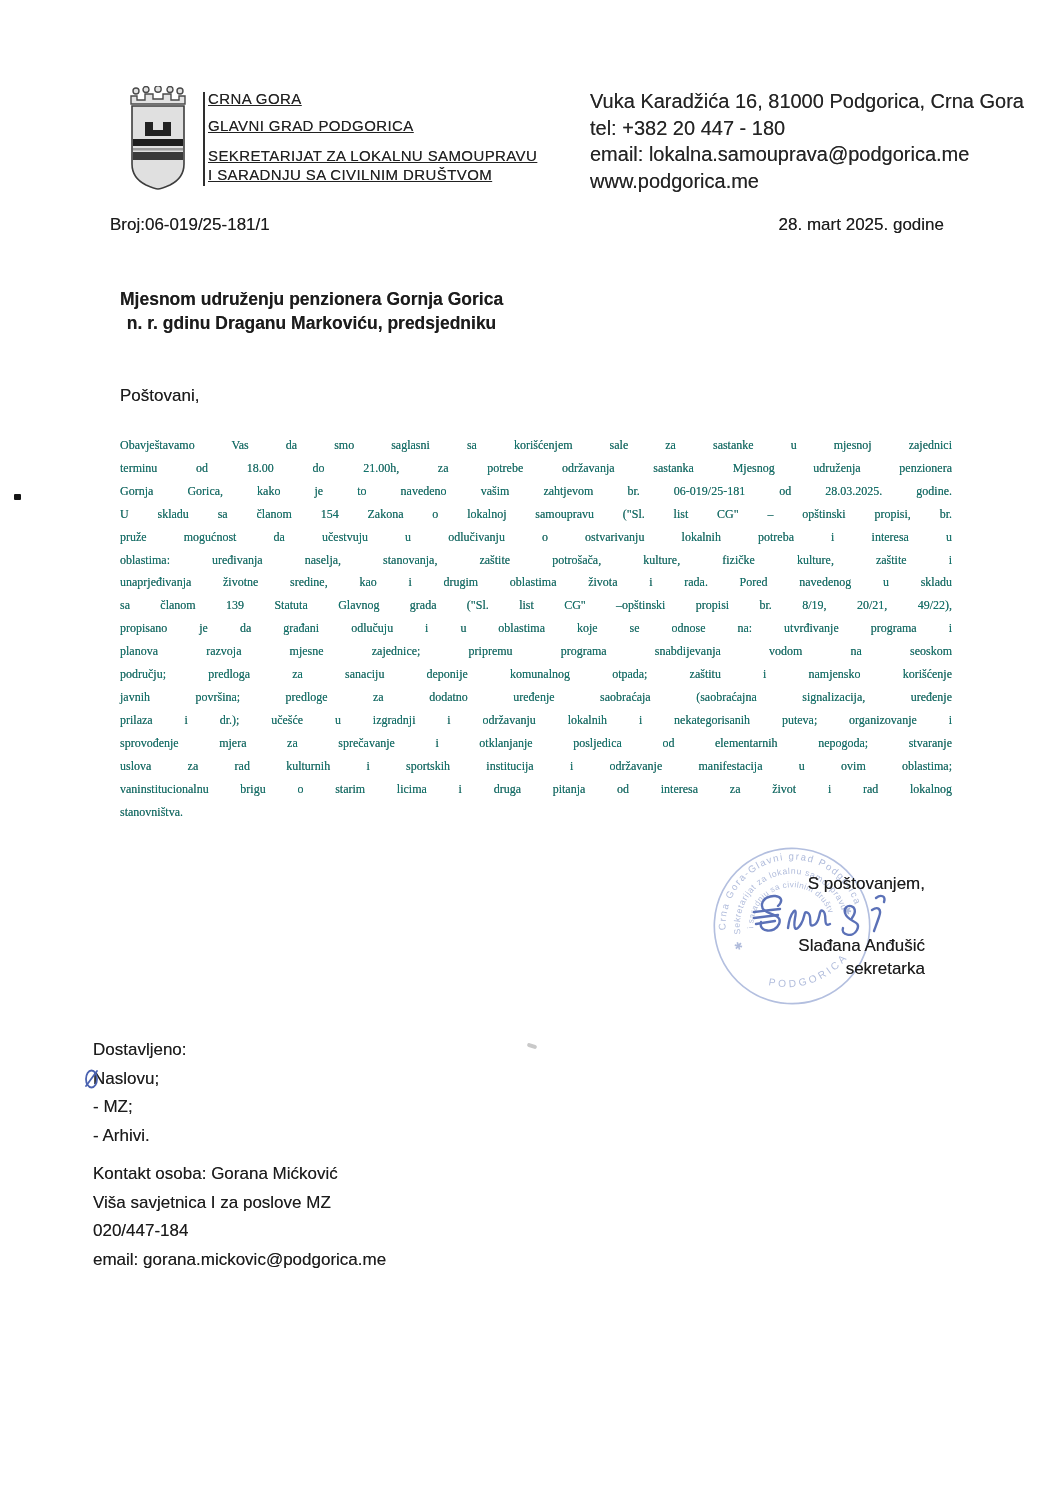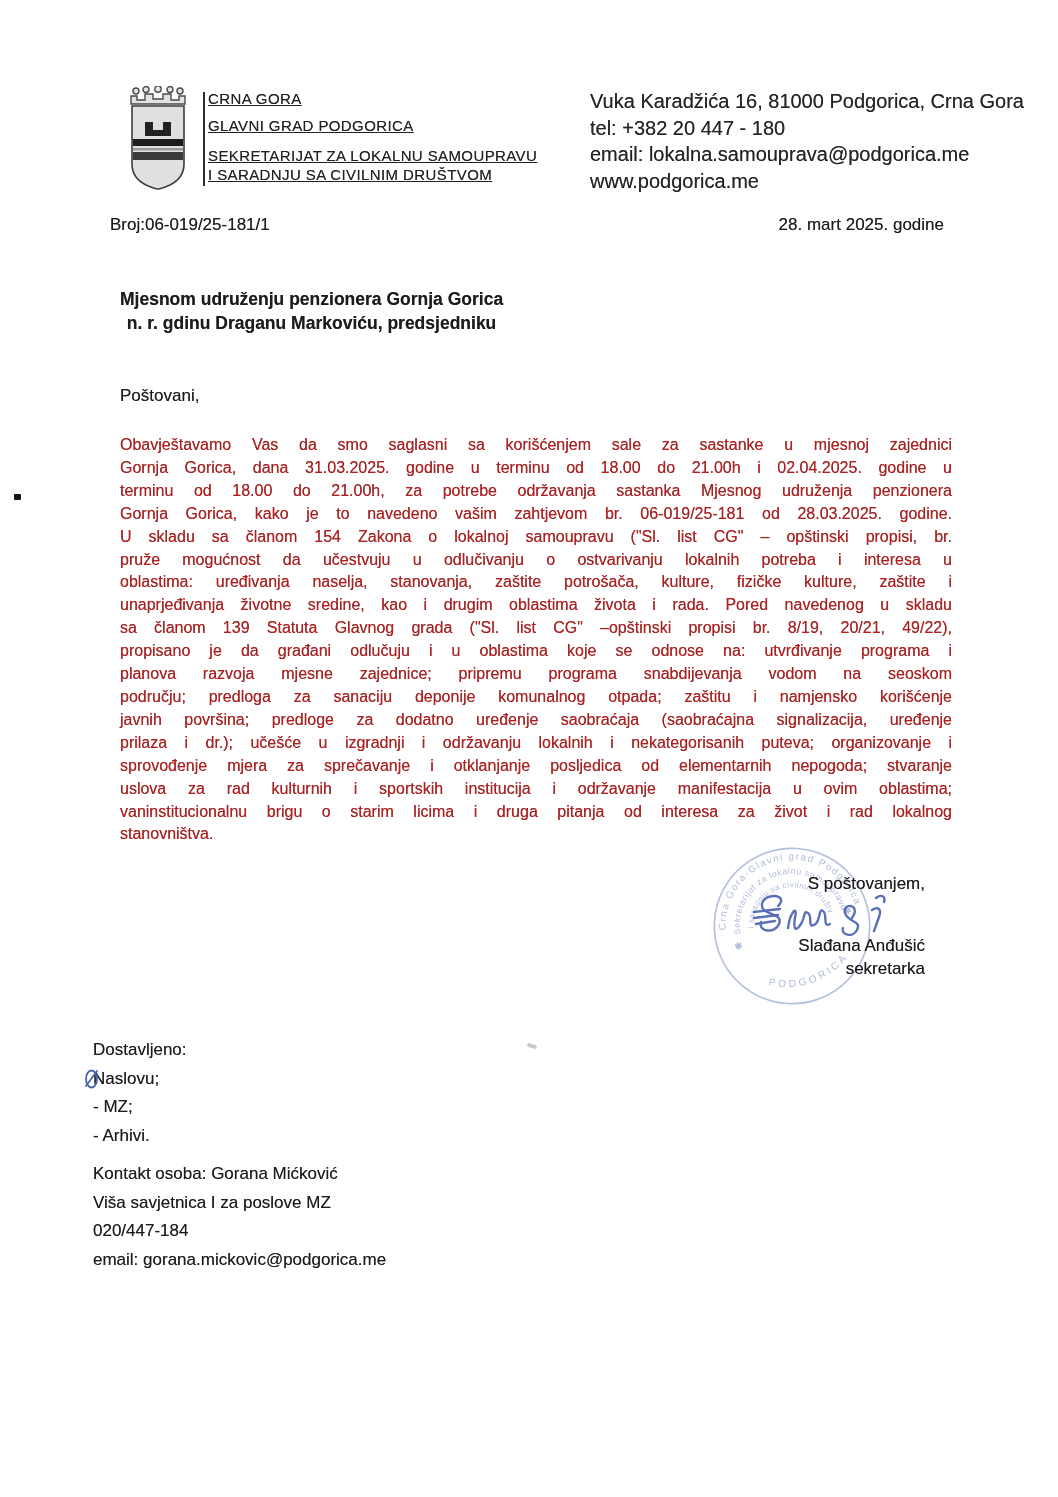--- a/index.html
+++ b/index.html
@@ -25,21 +25,21 @@
 
   
   .refrow { position:absolute; left:110px; top:215px; width:834px; display:flex; justify-content:space-between; font-size:17px; }
 
   
   .addressee { position:absolute; left:120px; top:288px; font-size:17.5px; font-weight:bold; line-height:23.5px;text-align:center; }
 
   .salutation { position:absolute; left:120px; top:386px; font-size:17px; }
 
   
-  .body { position:absolute; left:120px; top:434px; width:832px; font-size:16px; line-height:22.9px; color:#b91c1c; }
+  .body { position:absolute; left:120px; top:434px; width:832px; font-size:12px; line-height:22.9px; color:#0f766e;font-family:Liberation Serif, serif; }
   .body-line { text-align:justify; text-align-last:justify; }
   .body-line.last { text-align-last:left; }
 
   
   .signoff { position:absolute; left:740px; top:874px; width:185px; text-align:right; z-index:3; }
   .signoff .closing { font-size:17px; }
   .signoff .sig-svg { display:block; margin:-4px auto -10px; }
   .signoff .name { font-size:17px; }
   .signoff .title { font-size:17px; margin-top:3px; }
 
@@ -108,21 +108,20 @@
 
   <div class="addressee txt">
     <div>Mjesnom udruženju penzionera Gornja Gorica</div>
     <div>n. r. gdinu Draganu Markoviću, predsjedniku</div>
   </div>
 
   <div class="salutation txt">Poštovani,</div>
 
   <div class="body txt">
       <div class="body-line">Obavještavamo Vas da smo saglasni sa korišćenjem sale za sastanke u mjesnoj zajednici</div>
-      <div class="body-line">Gornja Gorica,  dana 31.03.2025. godine u terminu od 18.00 do 21.00h i 02.04.2025. godine u</div>
       <div class="body-line">terminu od 18.00 do 21.00h, za potrebe održavanja sastanka Mjesnog udruženja penzionera</div>
       <div class="body-line">Gornja Gorica, kako je to navedeno vašim zahtjevom br. 06-019/25-181 od 28.03.2025. godine.</div>
       <div class="body-line">U skladu sa članom 154 Zakona o lokalnoj samoupravu ("Sl. list CG" – opštinski propisi, br.</div>
       <div class="body-line">pruže mogućnost da učestvuju u odlučivanju o ostvarivanju lokalnih potreba i interesa u</div>
       <div class="body-line">oblastima: uređivanja naselja, stanovanja, zaštite potrošača, kulture, fizičke kulture, zaštite i</div>
       <div class="body-line">unaprjeđivanja životne sredine, kao i drugim oblastima života i rada. Pored navedenog u skladu</div>
       <div class="body-line">sa članom 139  Statuta Glavnog grada ("Sl. list CG" –opštinski propisi br. 8/19, 20/21, 49/22),</div>
       <div class="body-line">propisano je da građani odlučuju i u oblastima koje se odnose na: utvrđivanje programa i</div>
       <div class="body-line">planova razvoja mjesne zajednice; pripremu programa snabdijevanja vodom na seoskom</div>
       <div class="body-line">području; predloga za sanaciju deponije komunalnog otpada; zaštitu i namjensko korišćenje</div>

